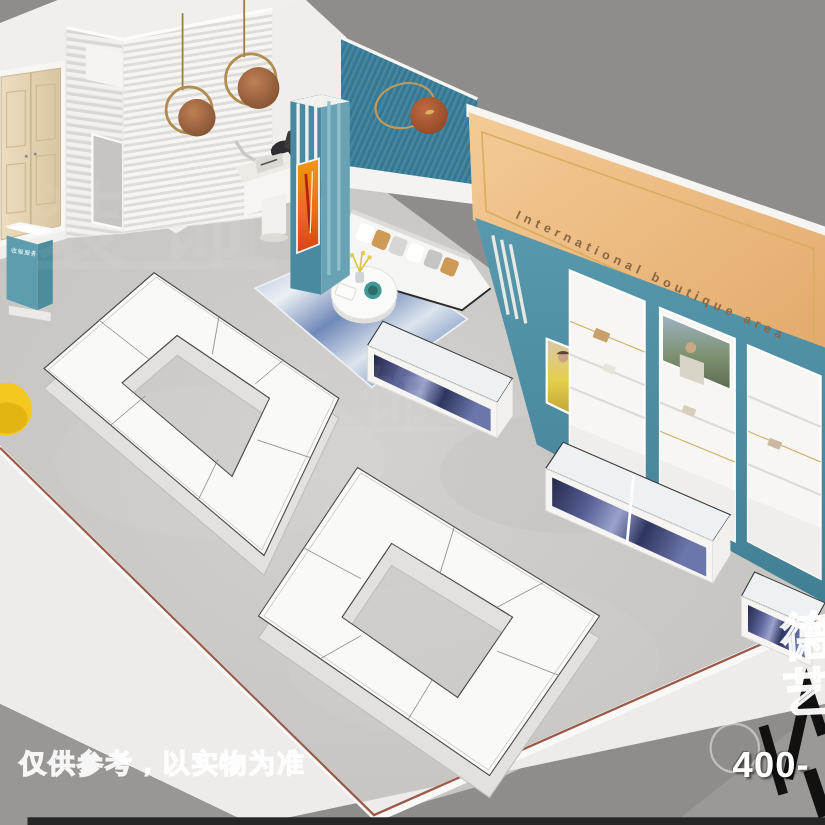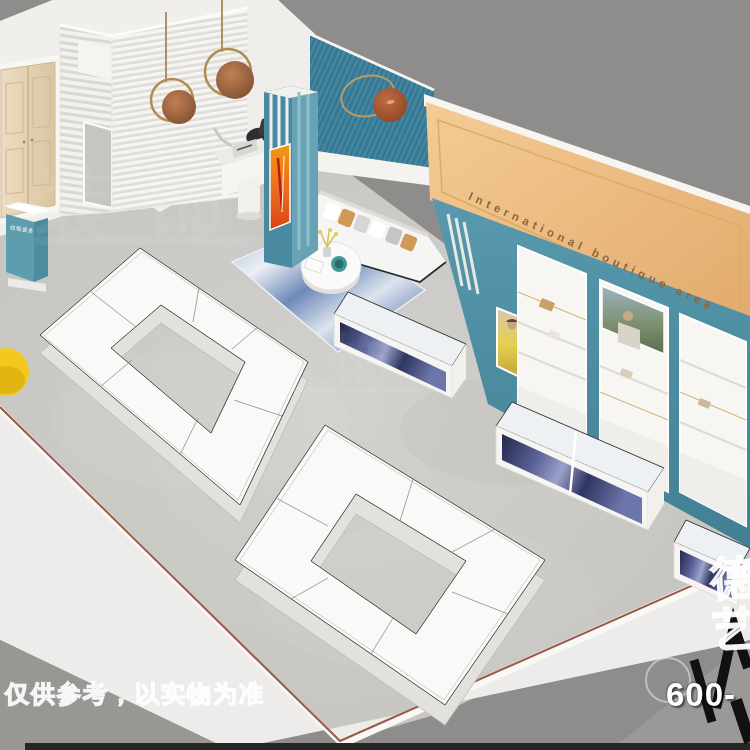--- a/index.html
+++ b/index.html
@@ -8,21 +8,21 @@
     background:#8e8d8b;font-family:"Liberation Sans",sans-serif;
   }
   .scene svg{position:absolute;left:0;top:0;}
   .overlay{position:absolute;white-space:nowrap;pointer-events:none;}
   .sign-text{
     left:472px;top:190px;width:340px;
     transform:rotate(24.5deg);transform-origin:left top;
     font-size:11.5px;font-weight:600;letter-spacing:4.5px;color:#8a6742;
   }
   .wm-disclaimer{
-    left:5px;top:678px;font-size:24px;font-weight:700;letter-spacing:2px;
+    left:18px;top:678px;font-size:24px;font-weight:700;letter-spacing:2px;
     color:transparent;-webkit-text-stroke:1.3px #ffffff;opacity:.92;
   }
   .wm-phone{
     left:666px;top:676px;font-size:33px;font-weight:800;color:#ffffff;
     text-shadow:2px 2px 2px rgba(0,0,0,.55),-1px -1px 1px rgba(0,0,0,.3);
     letter-spacing:1px;
   }
   .wm-brand{
     left:712px;top:552px;display:flex;flex-direction:column;line-height:1.12;
     font-size:46px;font-weight:700;color:transparent;
@@ -360,15 +360,15 @@
 
 <div class="overlay reception-label">收银服务</div>
 
 <div class="overlay wm-disclaimer">仅供参考，以实物为准</div>
 
 <div class="overlay wm-brand">
   <span>德</span>
   <span>艺</span>
 </div>
 
-<div class="overlay wm-phone">600-</div>
+<div class="overlay wm-phone">400-</div>
 
 </div>
 
 </body></html>

